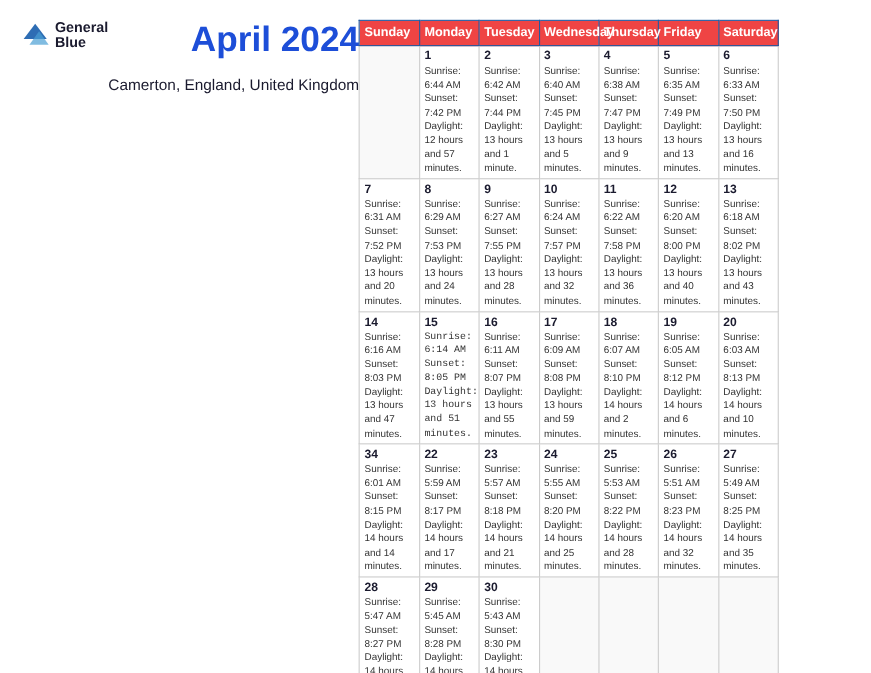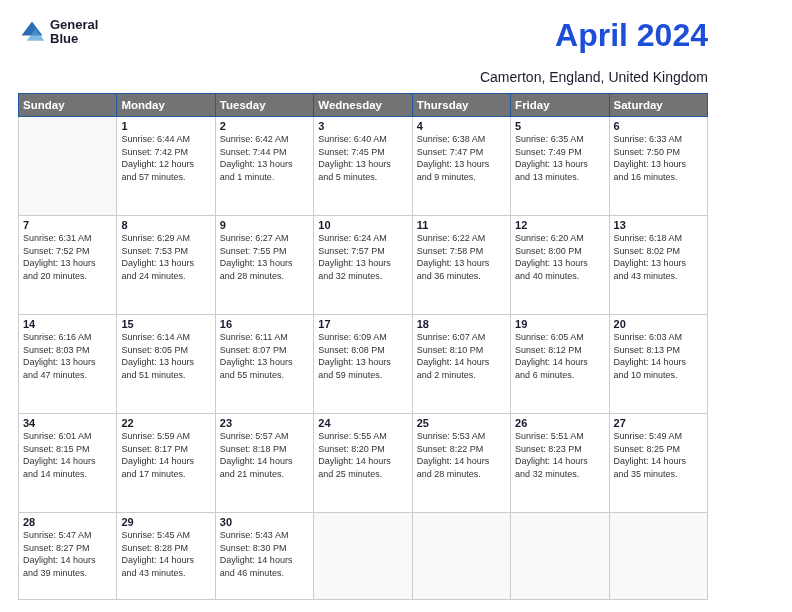--- a/index.html
+++ b/index.html
@@ -8,21 +8,21 @@
       background: #fff;
       width: 792px;
       height: 612px;
       overflow: hidden;
     }
     .page {
       width: 726px;
       height: 612px;
       padding: 18px 18px 12px 18px;
       display: flex;
-      flex-direction: column;
+      flex-direction: row;
     }
     .header {
       display: flex;
       justify-content: space-between;
       align-items: flex-start;
       margin-bottom: 8px;
     }
     .logo {
       display: flex;
       align-items: center;
@@ -57,21 +57,21 @@
       margin-top: 16px;
     }
     .calendar {
       flex: 1;
       border: 1px solid #ccc;
       border-collapse: collapse;
       width: 100%;
       table-layout: fixed;
     }
     .calendar thead tr th {
-      background: #737373;
+      background: #ef4444;
       color: #fff;
       font-size: 11.5px;
       font-weight: bold;
       padding: 5px 4px;
       border: 1px solid #2059a0;
       text-align: left;
     }
     .calendar tbody tr td {
       border: 1px solid #ccc;
       vertical-align: top;
@@ -232,21 +232,21 @@
         <tr>
           <td>
             <span class="day-num">14</span>
             <div class="day-info" style="white-space: pre-line;">Sunrise: 6:16 AM
 Sunset: 8:03 PM
 Daylight: 13 hours
 and 47 minutes.</div>
           </td>
           <td>
             <span class="day-num">15</span>
-            <div class="day-info" style="white-space: pre-line;">Sunrise: 6:14 AM
+            <div class="day-info" style="white-space: pre-line; font-family: Liberation Mono, monospace;">Sunrise: 6:14 AM
 Sunset: 8:05 PM
 Daylight: 13 hours
 and 51 minutes.</div>
           </td>
           <td>
             <span class="day-num">16</span>
             <div class="day-info" style="white-space: pre-line;">Sunrise: 6:11 AM
 Sunset: 8:07 PM
 Daylight: 13 hours
 and 55 minutes.</div>

